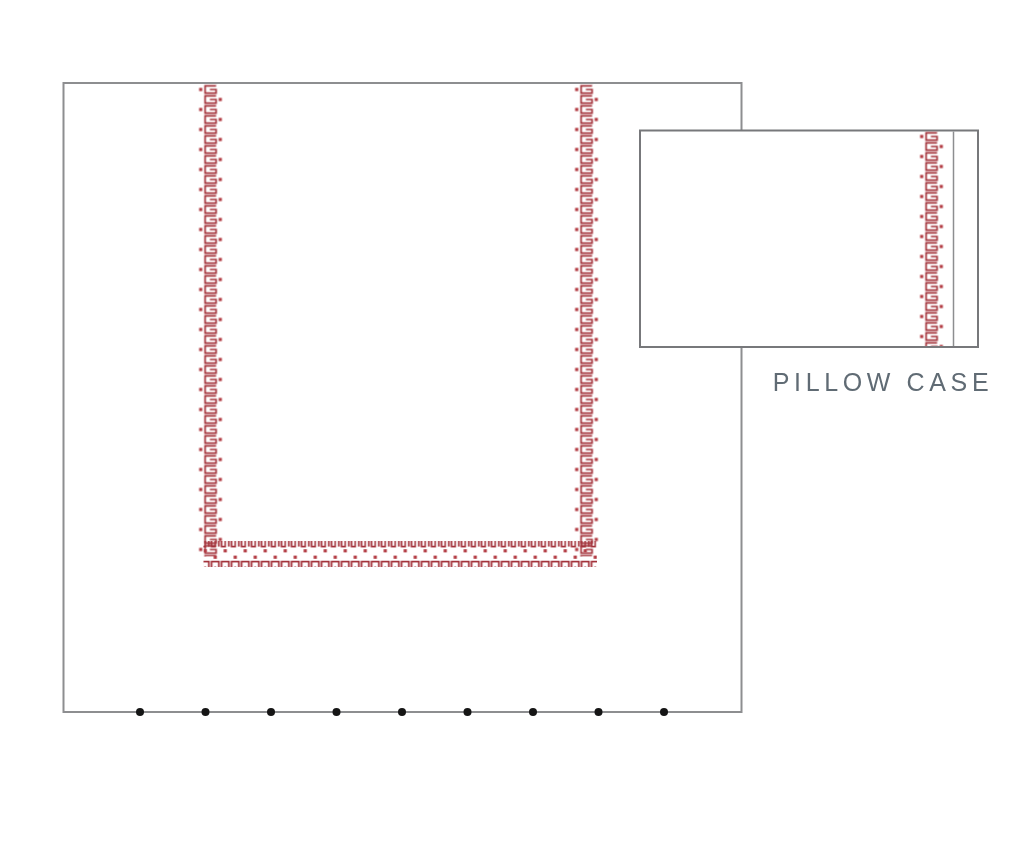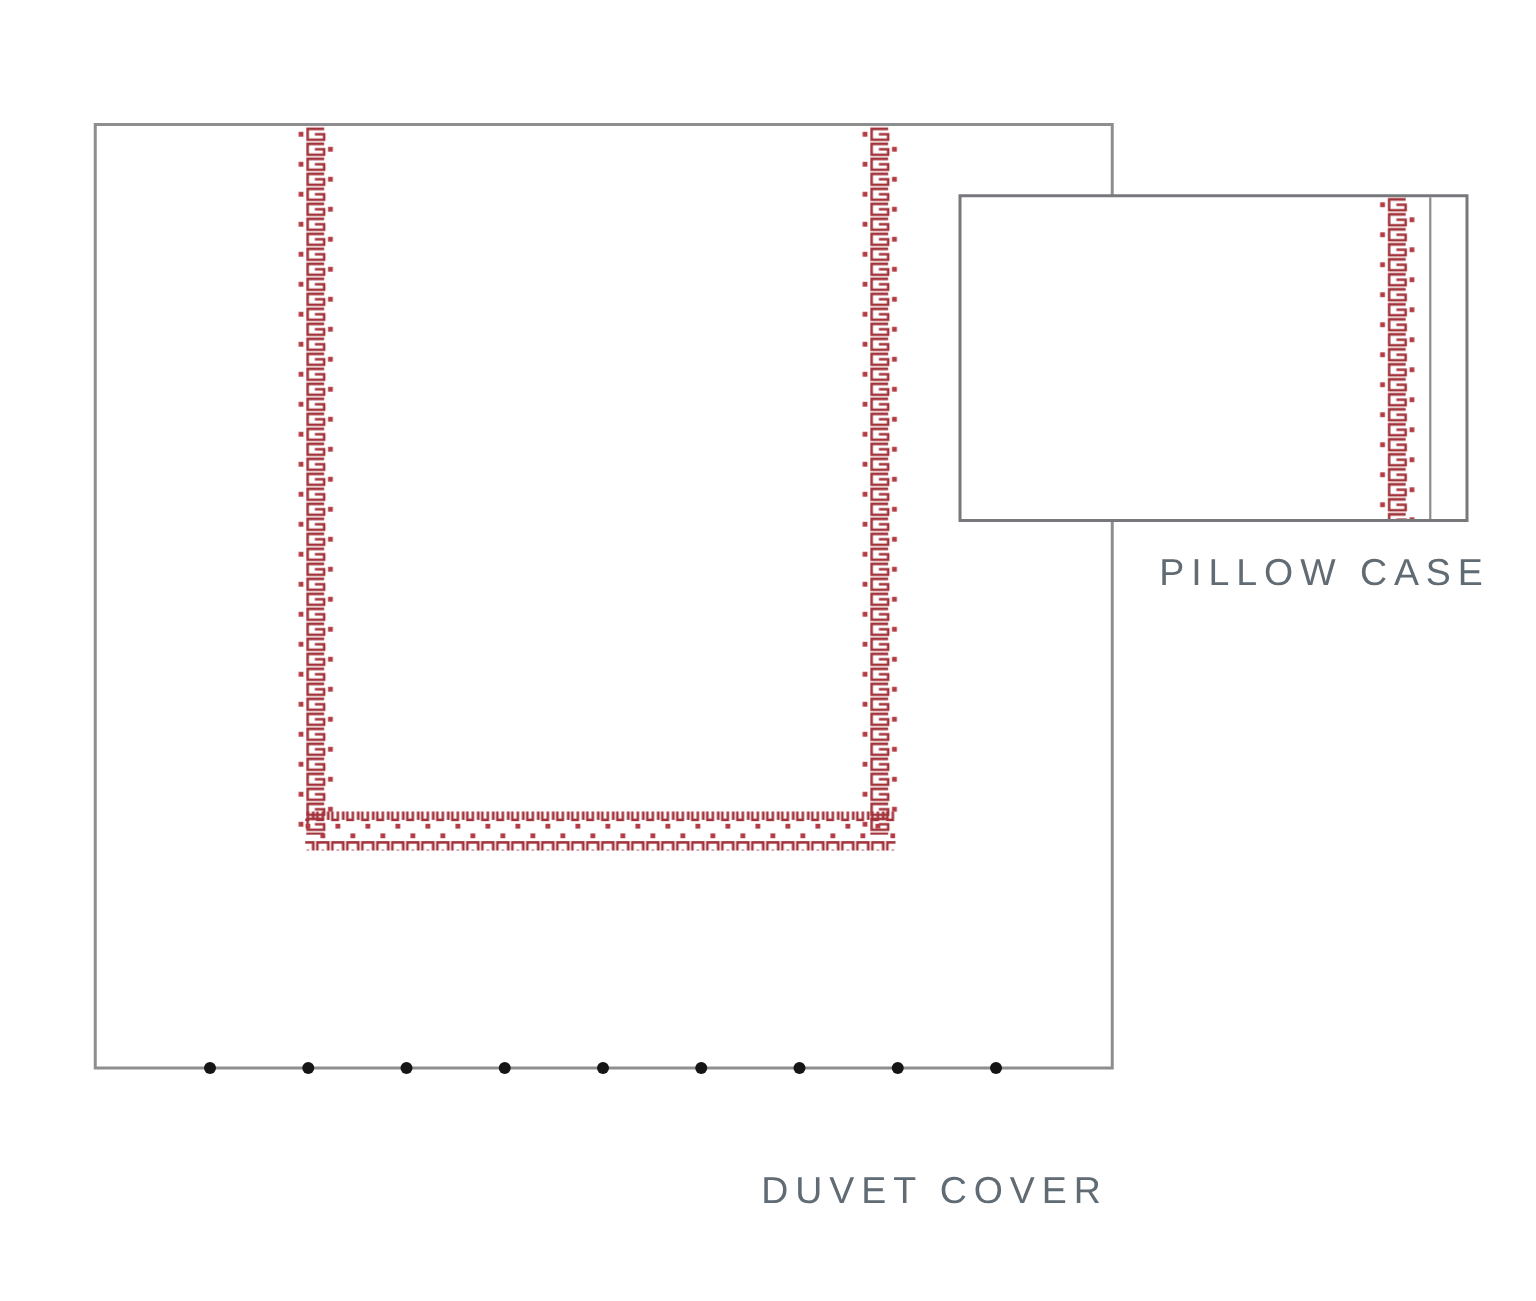--- a/index.html
+++ b/index.html
@@ -103,15 +103,14 @@
       </g>
 
     <rect class="outline-pillow" x="640" y="130.5" width="338" height="216.5"></rect>
     <g transform="translate(918.5,131.5)">
       <rect width="26" height="214.5" fill="url(#greekScroll)"></rect>
     </g>
     <line class="seam" x1="953.5" y1="131.5" x2="953.5" y2="346"></line>
   </svg>
 
   <div class="item-label" id="pillow-label">PILLOW CASE</div>
-  <div class="item-label" id="duvet-label">DUVET COVER</div>
 
 </div>
 
 </body></html>

